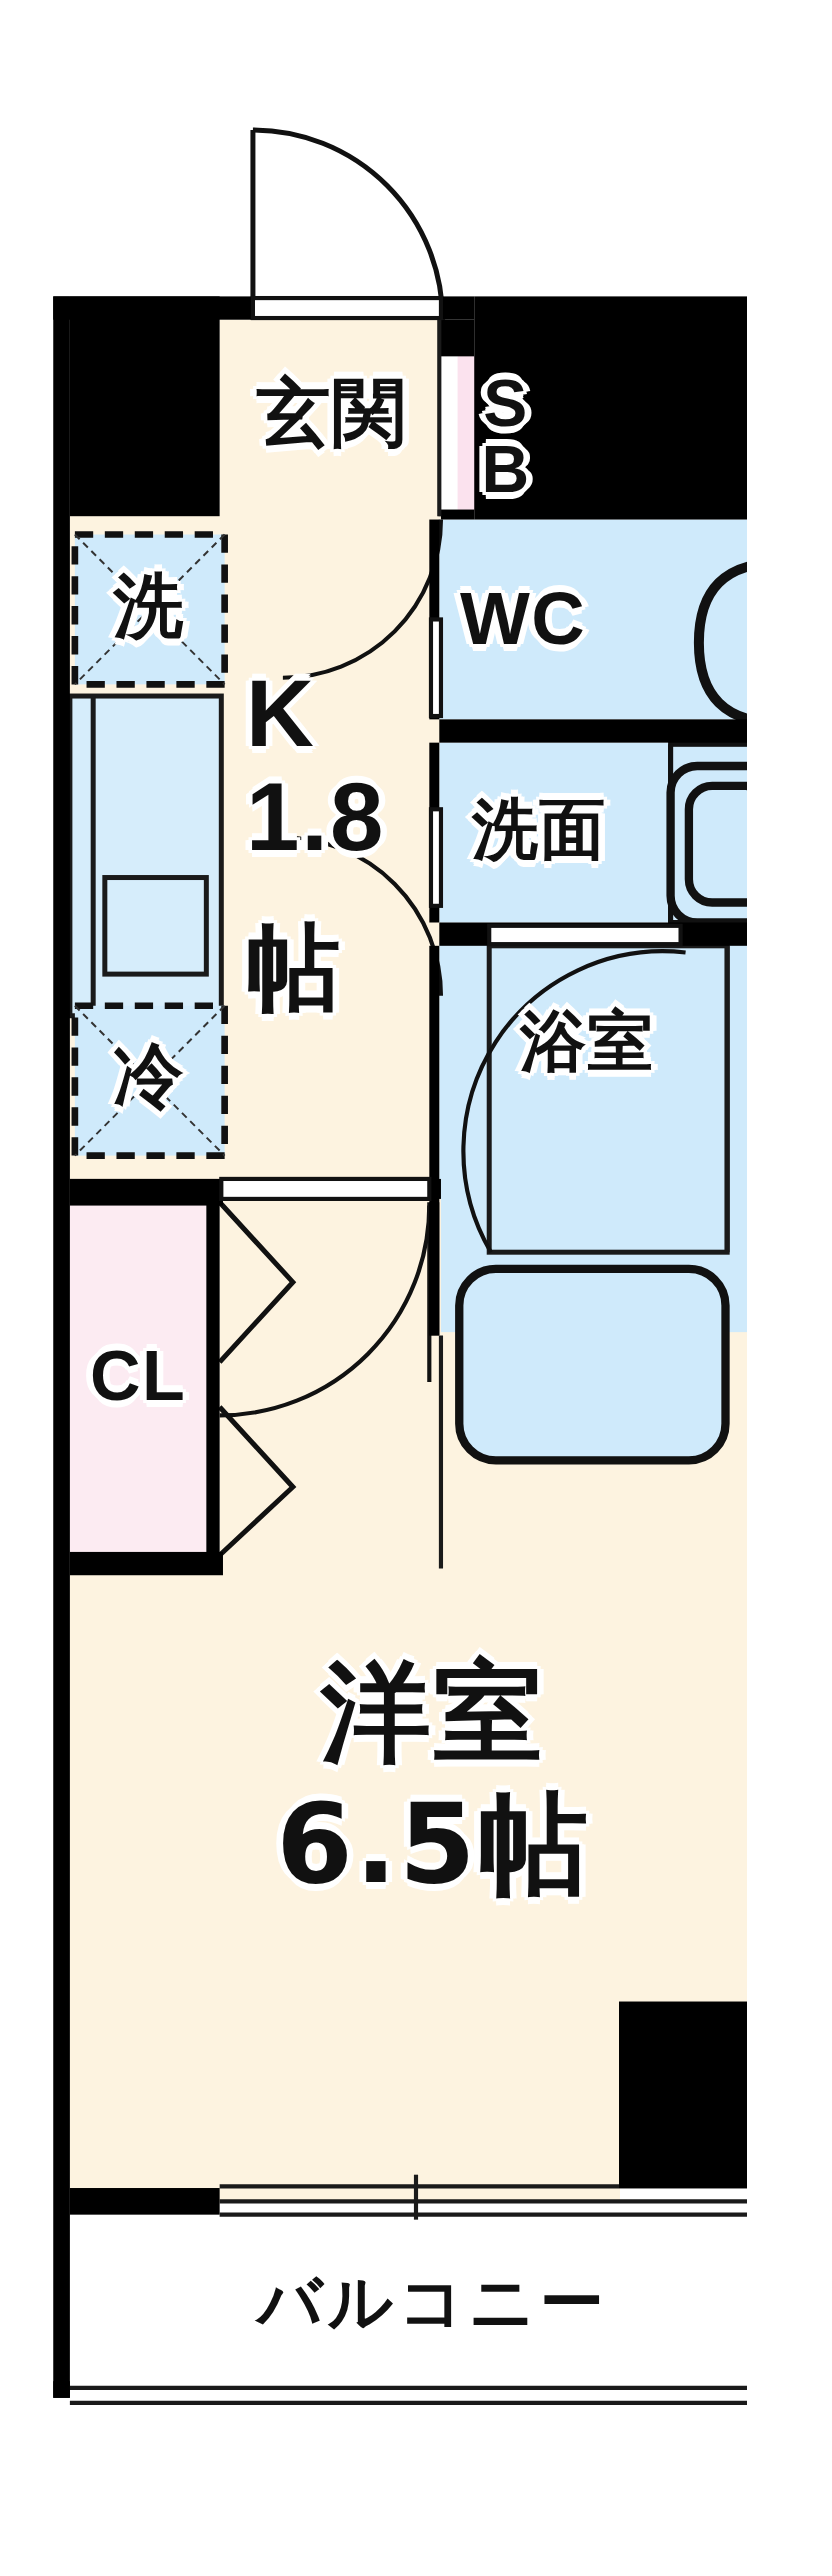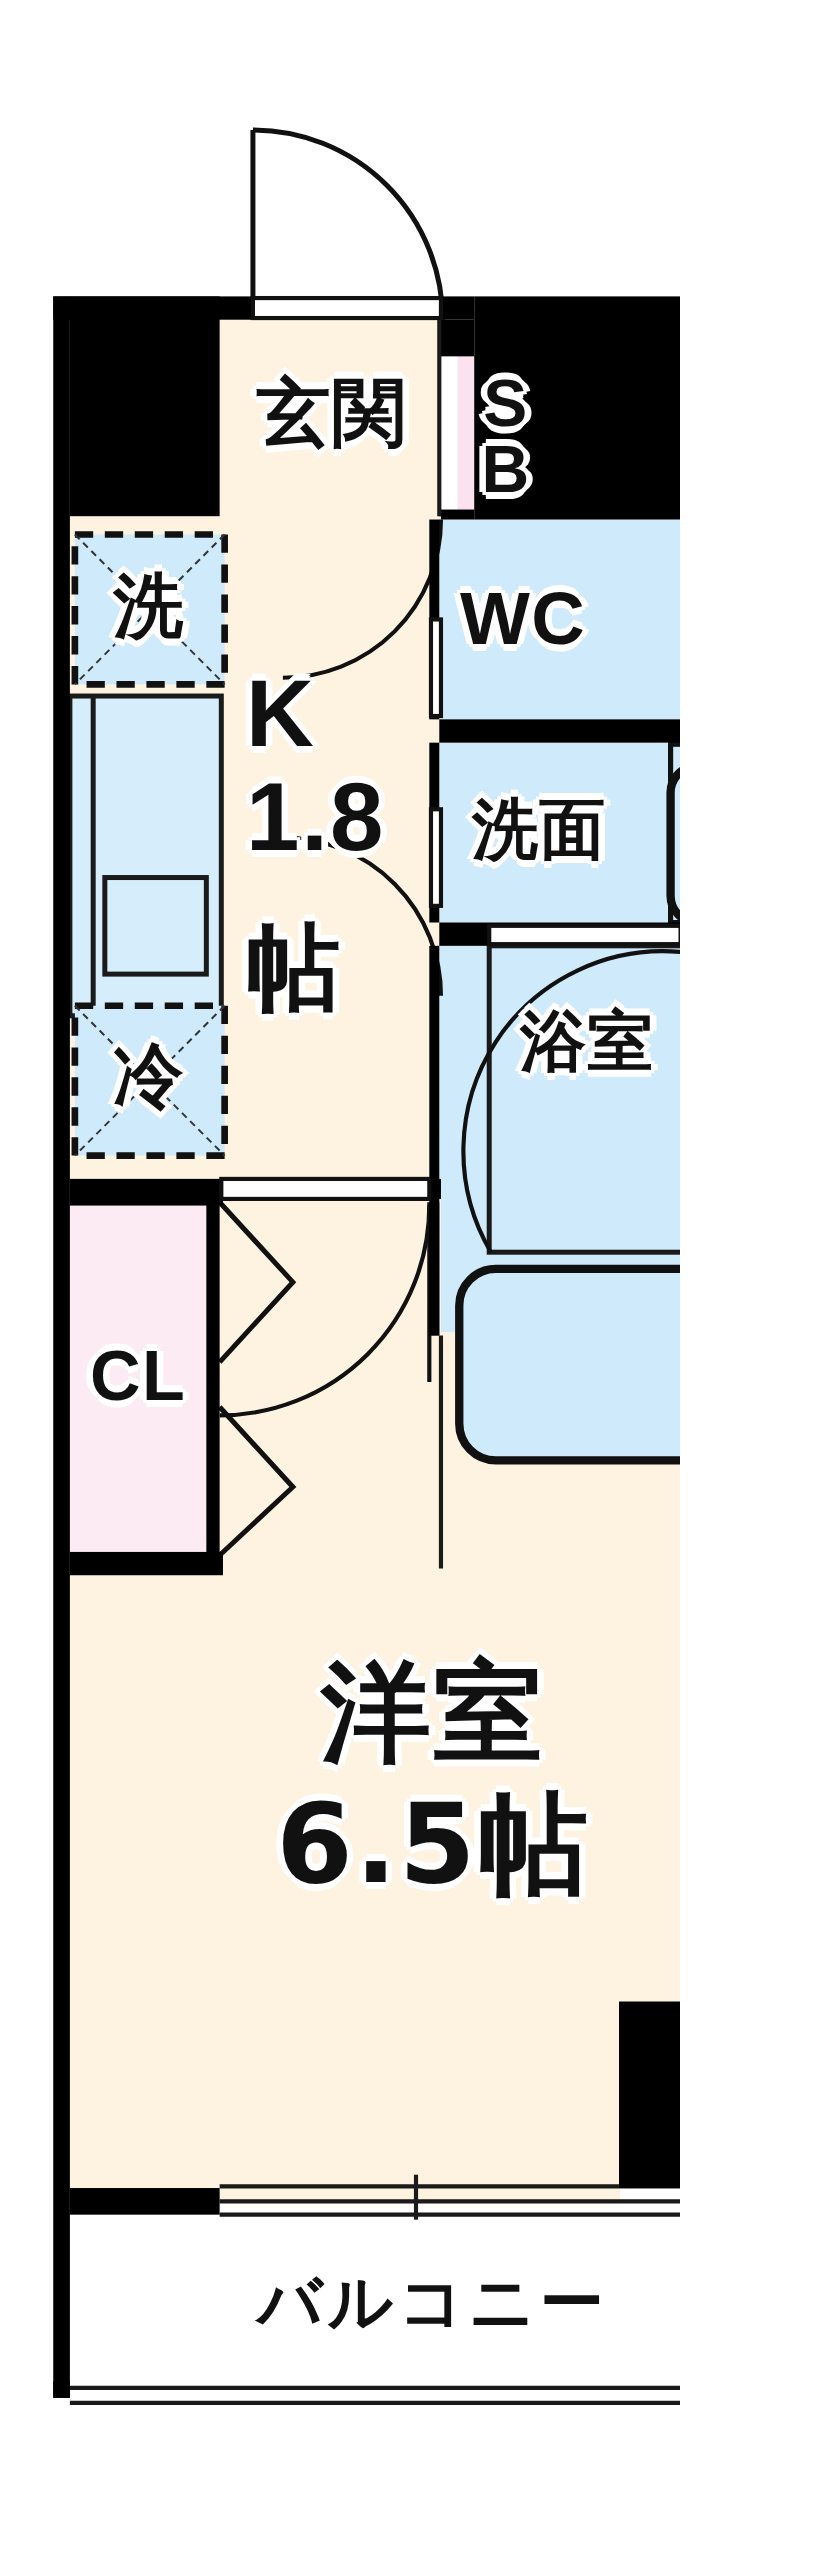--- a/index.html
+++ b/index.html
@@ -4,21 +4,21 @@
 <title>Floor Plan</title>
 <style>
   * { box-sizing: border-box; }
   html, body {
     margin: 0; padding: 0;
     background: #ffffff;
     font-family: "DejaVu Sans", "Liberation Sans", sans-serif;
   }
   #stage {
     position: relative;
-    width: 680px;
+    width: 747px;
     height: 2576px;
     background: #ffffff;
     overflow: hidden;
   }
   .floor  { position:absolute; }
   .fl-beige { background:#fdf3e0; }
   .fl-blue  { background:#cfeafb; }
   .fl-blue-lt { background:#d6edfb; }
   .fl-pink  { background:#fbe2ee; }
   .fl-pink-lt { background:#fcebf2; }

